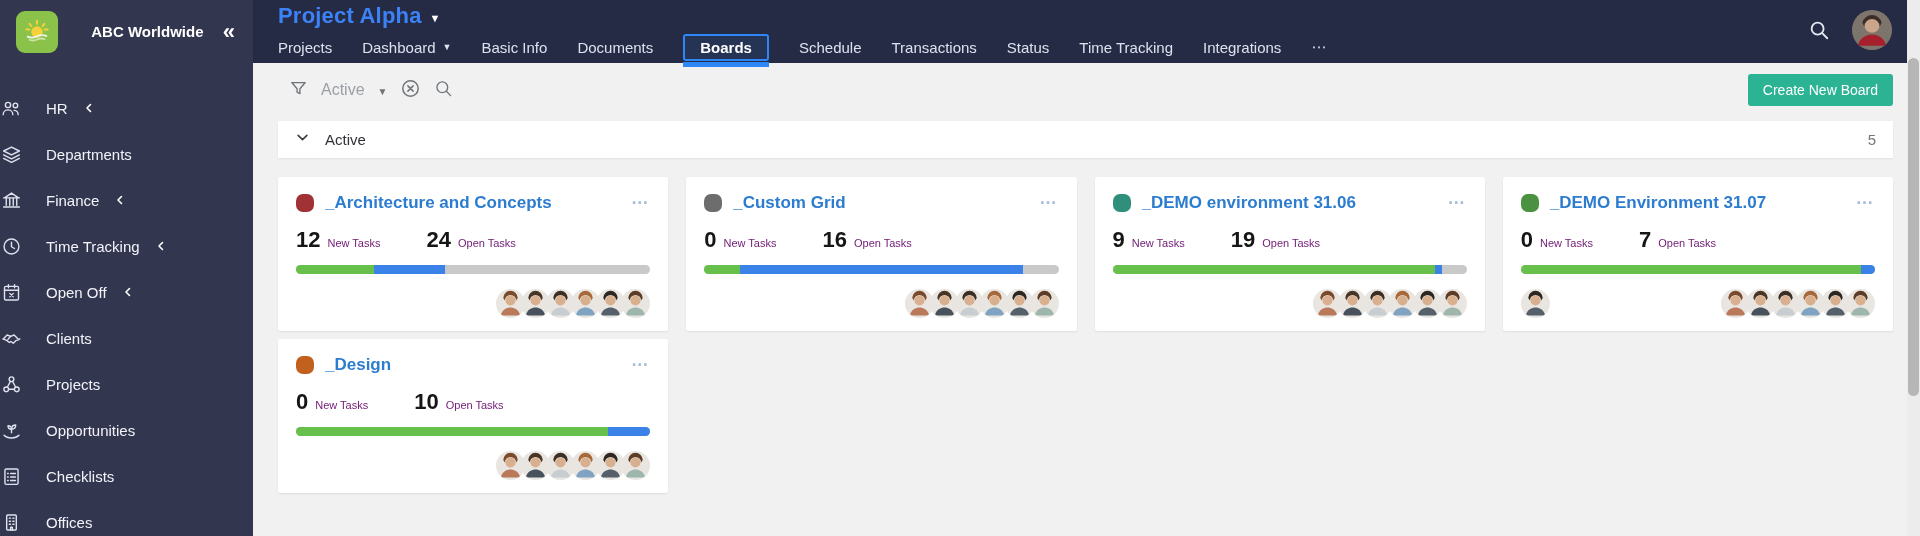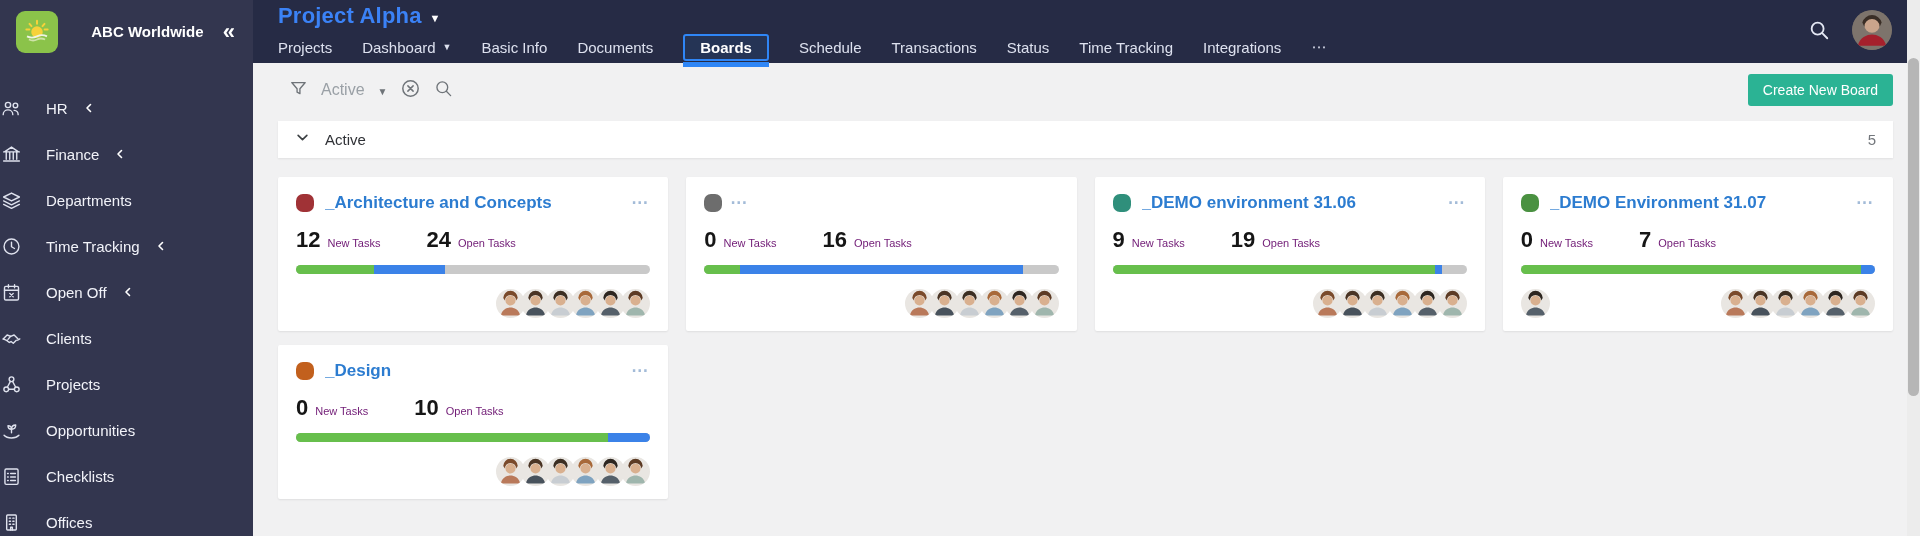--- a/index.html
+++ b/index.html
@@ -39,21 +39,21 @@
   .filter-row { height:48px; display:flex; align-items:center; padding:6px 27px 0 36px; gap:13px; }
   .filter-value { color:#9aa0a6; font-size:16px; }
   .filter-caret { color:#6f7479; font-size:10px; margin-top:2px; }
   .spacer { flex:1; }
   .create-btn { background:#2bb394; color:#fff; border:none; border-radius:3px; font-size:14px; font-family:inherit; padding:8px 15px; cursor:pointer; }
 
   .section-bar { margin:10px 27px 0 25px; background:#fff; height:37px; display:flex; align-items:center; padding:0 17px; box-shadow:0 1px 2px rgba(0,0,0,.07); }
   .section-title { color:#2f3136; font-size:15px; margin-left:15px; flex:1; }
   .section-count { color:#73777c; font-size:15px; }
 
-  .cards { margin:19px 27px 0 25px; display:grid; grid-template-columns:repeat(4,1fr); gap:14px 18px; }
+  .cards { margin:19px 27px 0 25px; display:grid; grid-template-columns:repeat(4,1fr); gap:8px 18px; }
   .card { background:#fff; border-radius:2px; box-shadow:0 1px 2px rgba(0,0,0,.08); padding:15px 18px 12px; cursor:pointer; }
   .card-head { display:flex; align-items:center; }
   .board-dot { width:18px; height:18px; border-radius:7px; flex:none; }
   .board-title { color:#2c7cd0; font-size:17px; font-weight:700; margin-left:11px; flex:1; white-space:nowrap; overflow:hidden; text-overflow:ellipsis; }
   .card-more { color:#a3bbd8; font-size:17px; font-weight:700; letter-spacing:2px; cursor:pointer; margin-left:8px; }
   .stats { display:flex; align-items:baseline; margin-top:14px; }
   .stat2 { margin-left:46px; }
   .stat-num { color:#161616; font-size:22px; font-weight:700; }
   .stat-label { color:#701a75; font-size:11px; margin-left:7px; }
   .pbar { margin-top:12px; height:9px; border-radius:5px; background:#c9c9c9; overflow:hidden; display:flex; }
@@ -155,40 +155,40 @@
         <span class="nchev">
             <svg width="12" height="12" viewBox="0 0 24 24" class="icon-stroke" style="stroke-width:3.2;stroke:#fff">
               <path d="M15 5l-7 7 7 7"></path>
             </svg>
           </span>
       </div>
 
       <div class="nav-item">
         <span class="nicon">
             <svg width="21" height="21" viewBox="0 0 24 24" class="icon-stroke">
+              <path d="M12 3.5 21 8l-9 4.5L3 8z"></path>
+              <path d="M3 12.5l9 4.5 9-4.5"></path>
+              <path d="M3 16.5l9 4.5 9-4.5"></path>
+            </svg>
+          </span>
+        <span class="nlabel">Departments</span>
+      </div>
+
+      <div class="nav-item">
+        <span class="nicon">
+            <svg width="21" height="21" viewBox="0 0 24 24" class="icon-stroke">
               <path d="M3 9h18M4 9l8-5.5L20 9M6 9.5v8M10 9.5v8M14 9.5v8M18 9.5v8M3 19.5h18"></path>
             </svg>
           </span>
         <span class="nlabel">Finance</span>
         <span class="nchev">
             <svg width="12" height="12" viewBox="0 0 24 24" class="icon-stroke" style="stroke-width:3.2;stroke:#fff">
               <path d="M15 5l-7 7 7 7"></path>
             </svg>
           </span>
-      </div>
-
-      <div class="nav-item">
-        <span class="nicon">
-            <svg width="21" height="21" viewBox="0 0 24 24" class="icon-stroke">
-              <path d="M12 3.5 21 8l-9 4.5L3 8z"></path>
-              <path d="M3 12.5l9 4.5 9-4.5"></path>
-              <path d="M3 16.5l9 4.5 9-4.5"></path>
-            </svg>
-          </span>
-        <span class="nlabel">Departments</span>
       </div>
 
       <div class="nav-item">
         <span class="nicon">
             <svg width="21" height="21" viewBox="0 0 24 24" class="icon-stroke">
               <circle cx="12" cy="12" r="8.5"></circle>
               <path d="M12 7v5.3l3.4 2"></path>
             </svg>
           </span>
         <span class="nlabel">Time Tracking</span>
@@ -365,20 +365,21 @@
                   <path d="M4 22c1-5 5-6.6 8-6.6s7 1.6 8 6.6z" fill="var(--shirt)"></path>
                 </svg>
               </span>
           </span>
         </div>
       </div>
 
       <div class="card">
         <div class="card-head">
           <span class="board-dot" style="background: rgb(109, 109, 109);"></span>
+          <span class="board-title">_Custom Grid</span>
           <span class="card-more">⋯</span>
         </div>
         <div class="stats">
           <span class="stat-num">0</span>
           <span class="stat-label">New Tasks</span>
           <span class="stat2 stat-num">16</span>
           <span class="stat-label">Open Tasks</span>
         </div>
         <div class="pbar">
           <div class="pseg-green" style="width: 10%;"></div>

